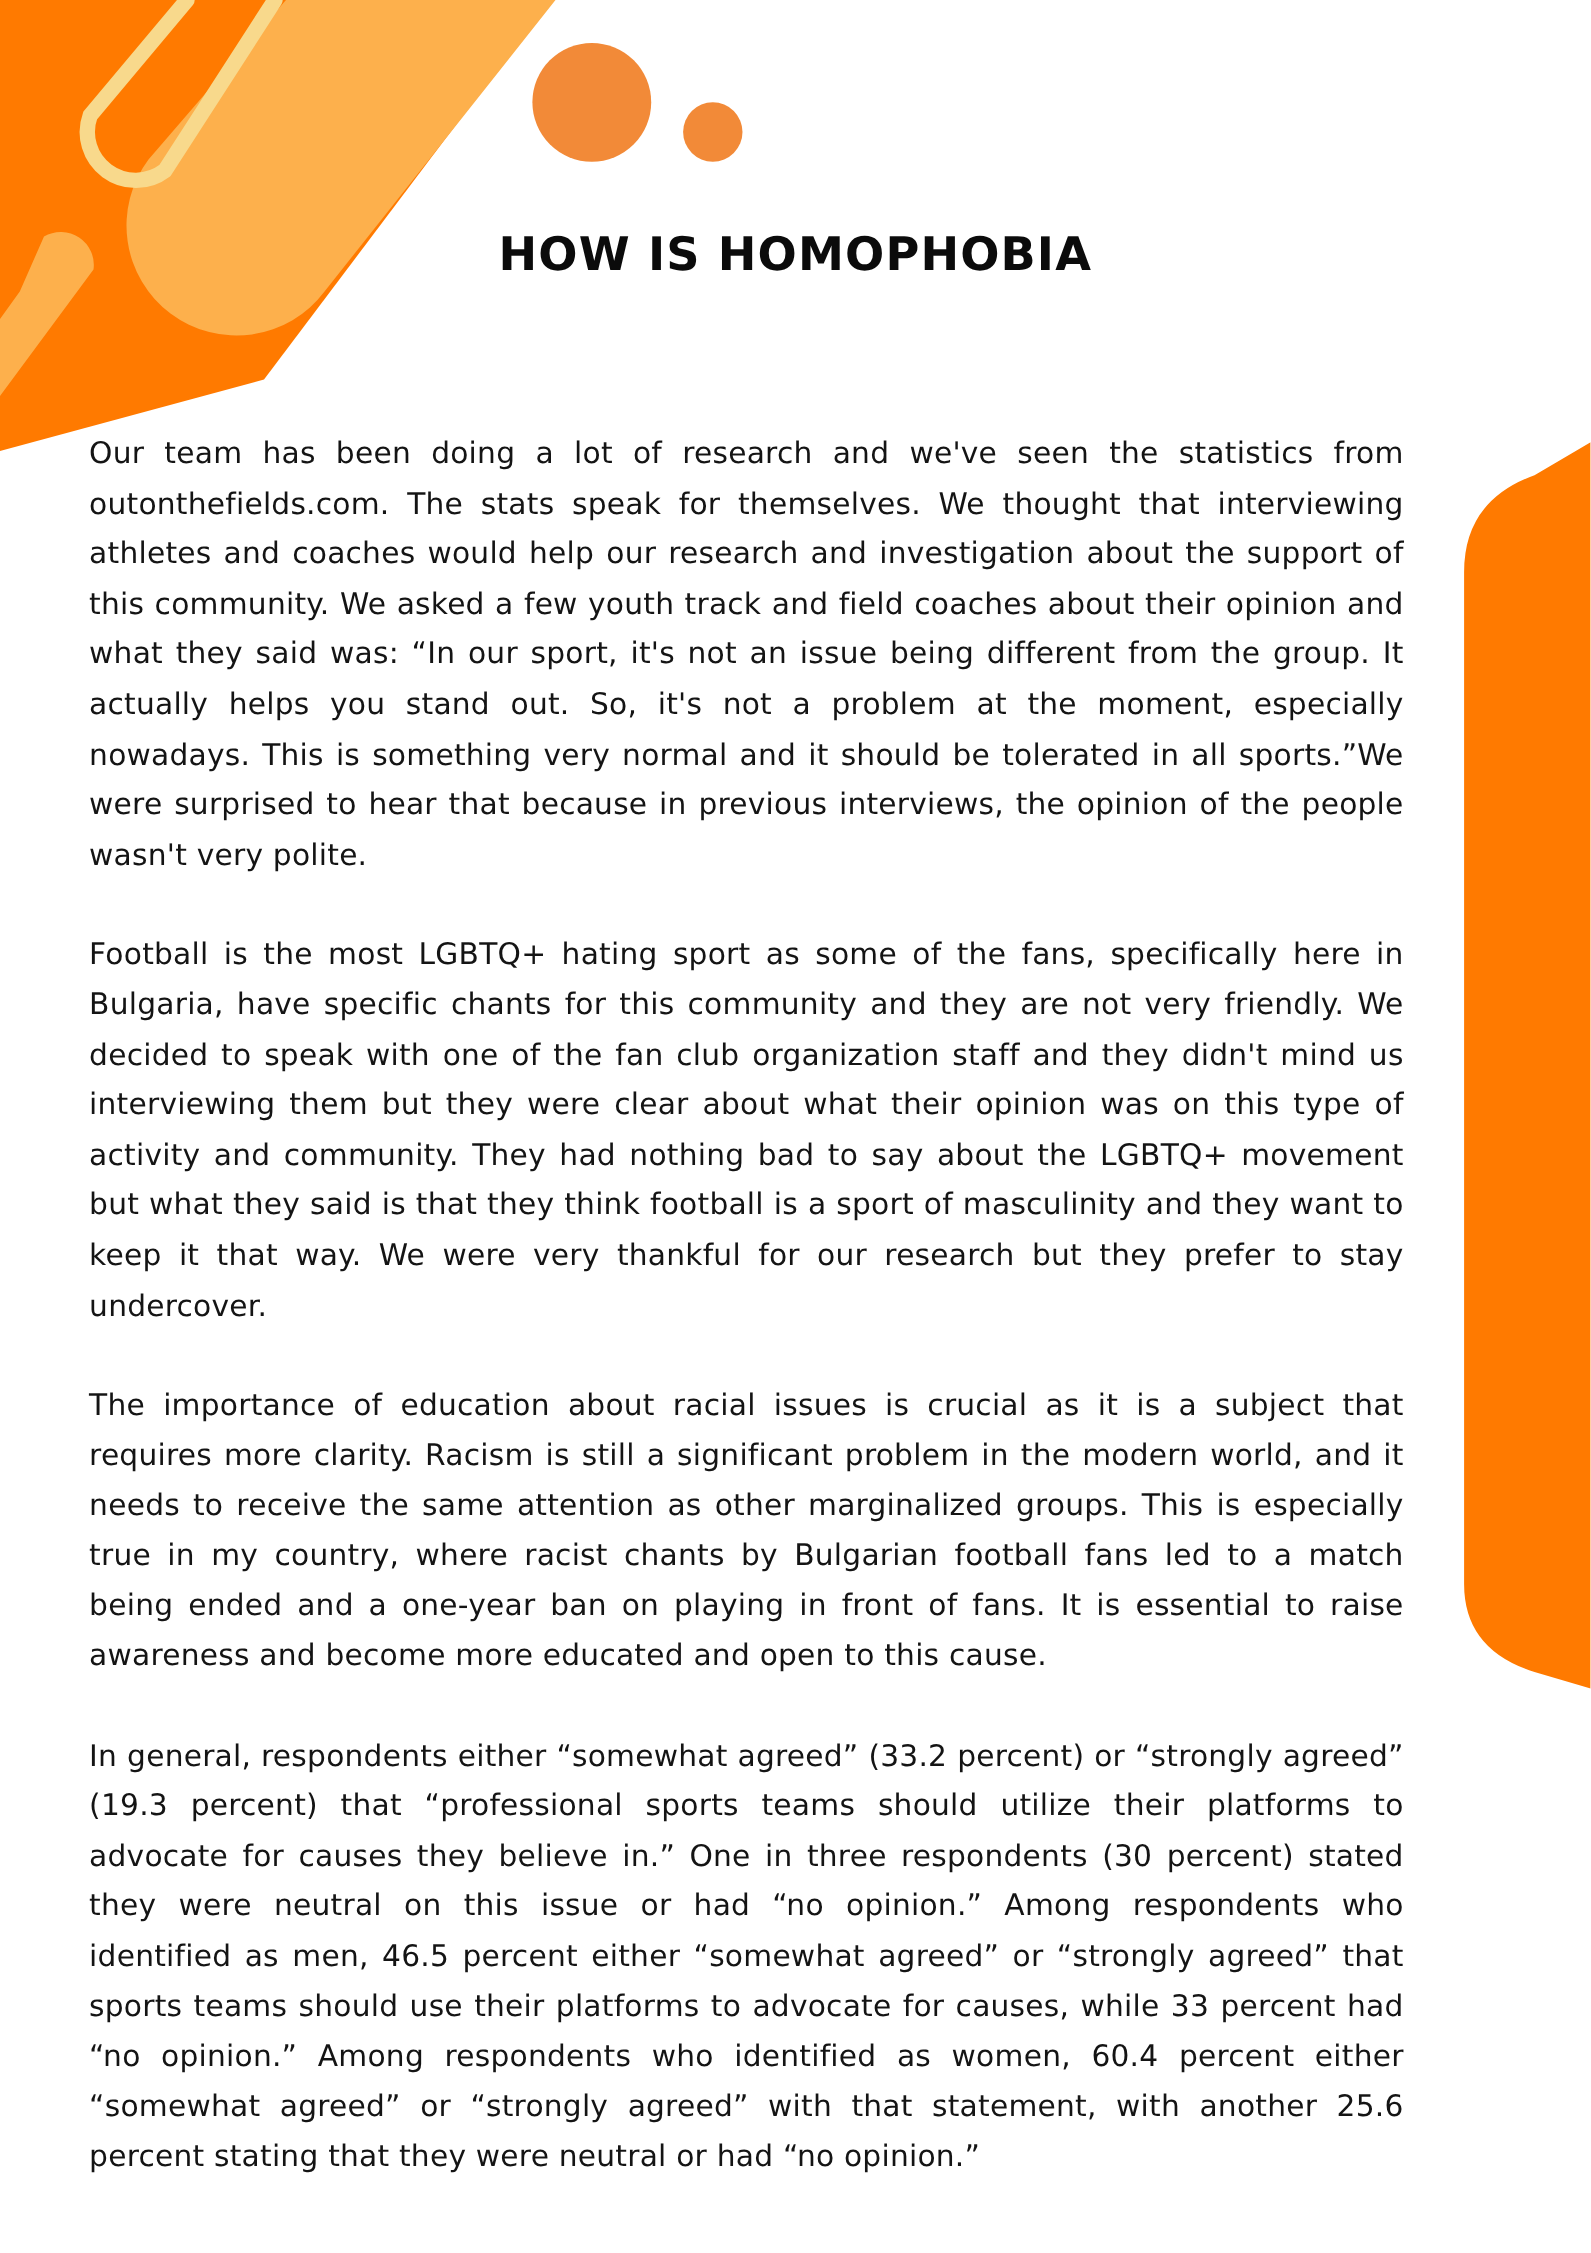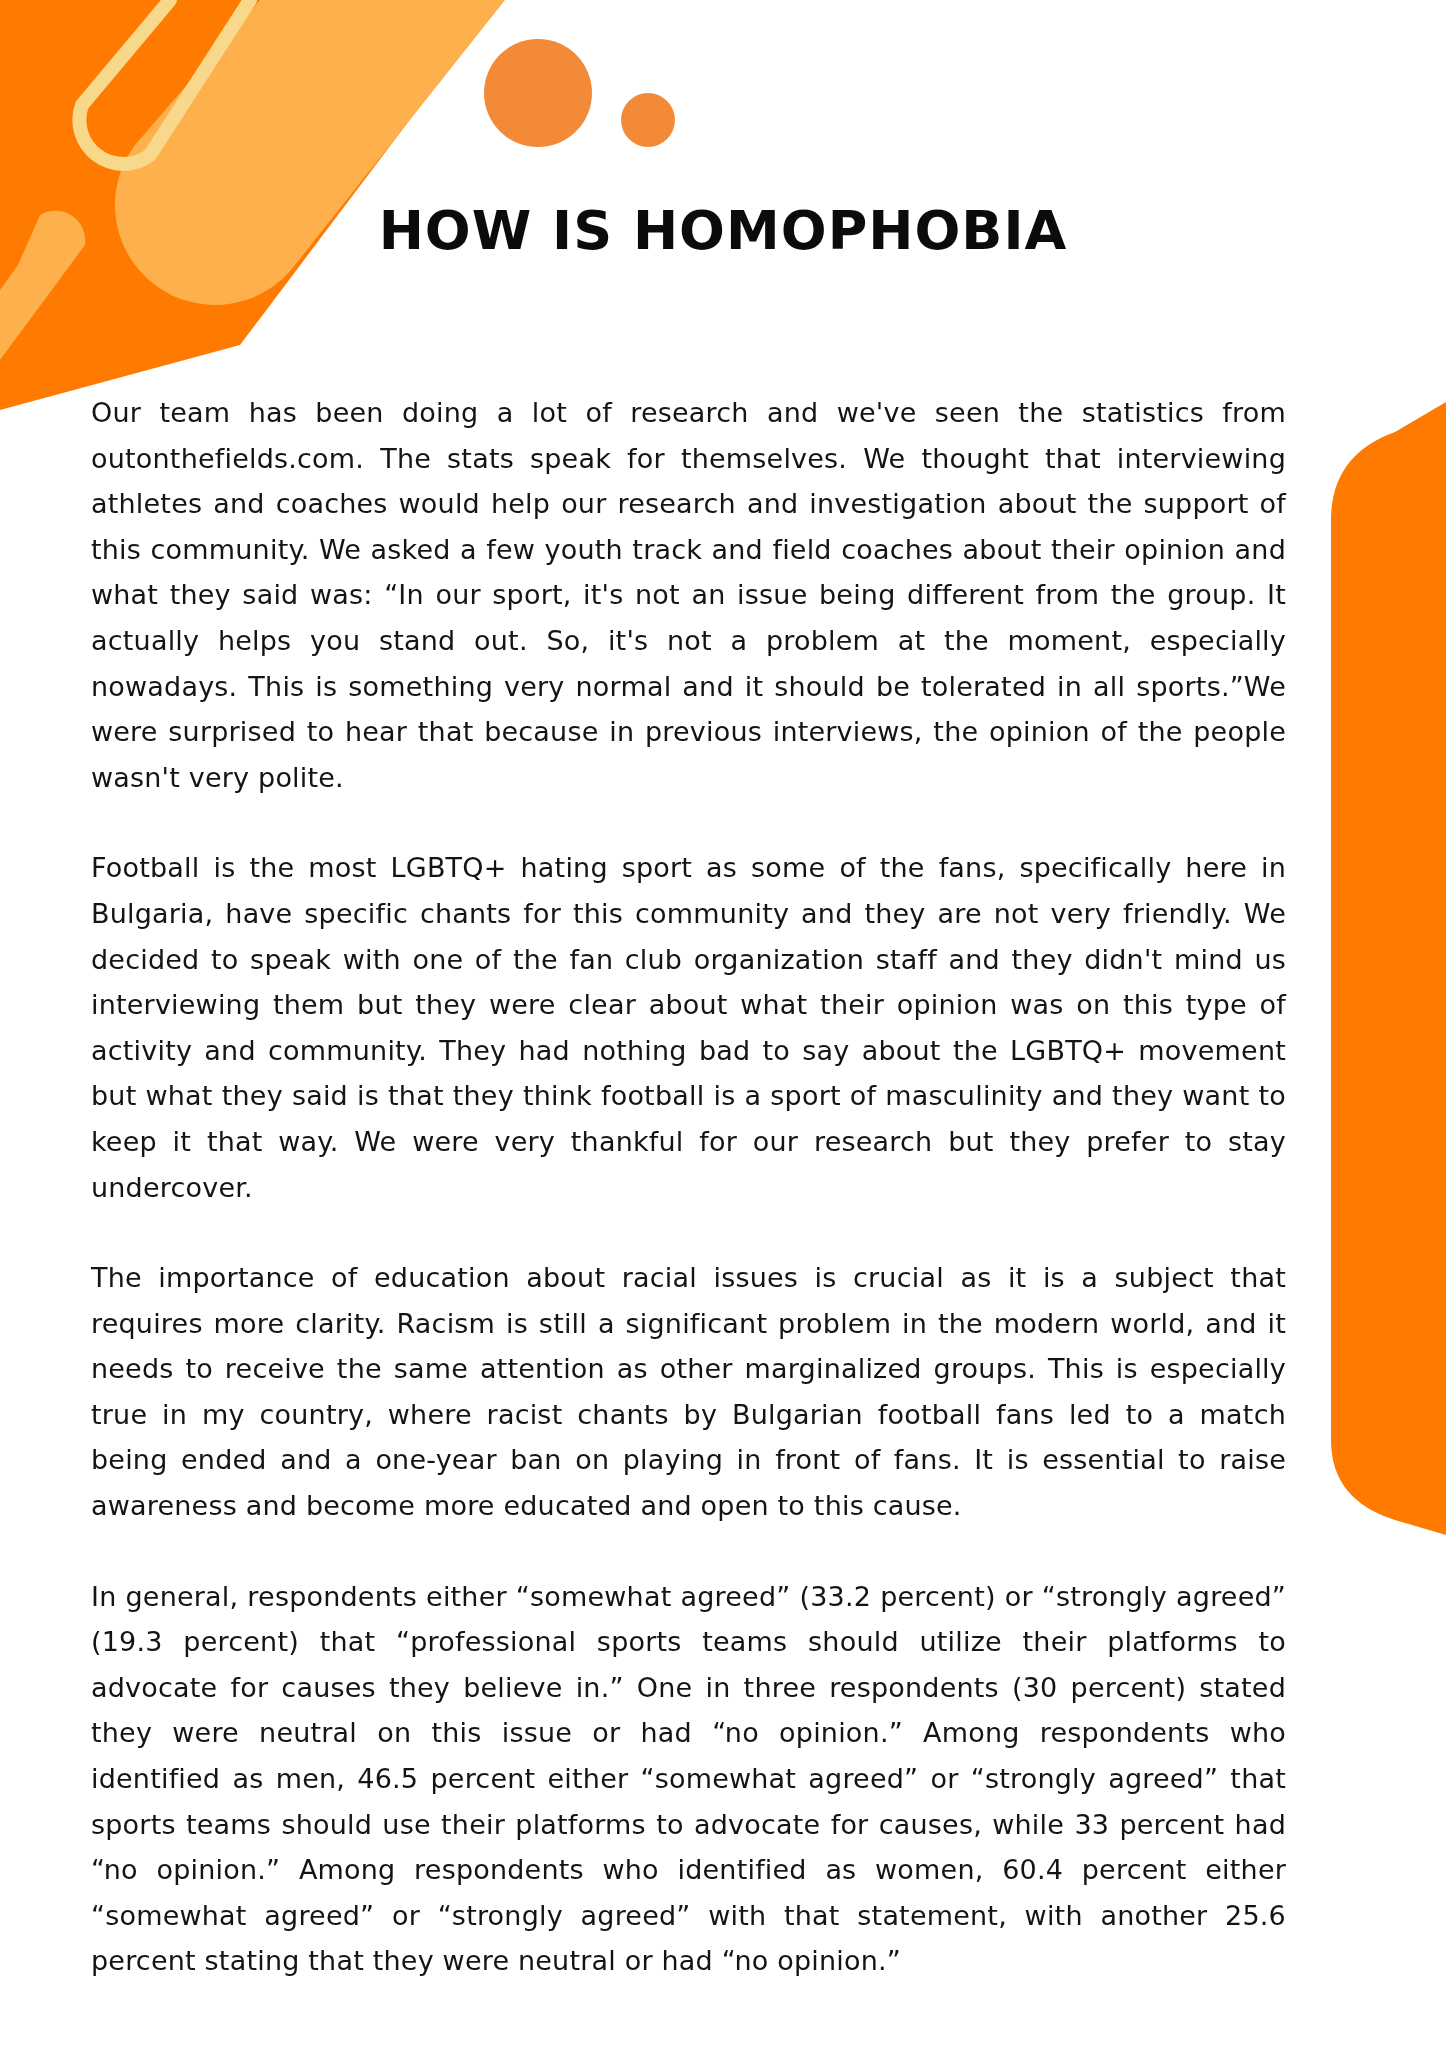--- a/index.html
+++ b/index.html
@@ -13,30 +13,30 @@
       color: #111111;
     }
     .deco { position: absolute; left: 0; top: 0; pointer-events: none; }
     .title {
       position: absolute;
       left: 0; right: 0;
       top: 198px;
       text-align: center;
       font-family: "DejaVu Sans", sans-serif;
       font-weight: bold;
-      font-size: 54px;
+      font-size: 42px;
       line-height: 66px;
       letter-spacing: 1px;
       color: #0b0b0b;
       margin: 0;
     }
     .title span { display: block; }
     .body {
       position: absolute;
-      left: 91px;
+      left: 81px;
       width: 1195px;
       top: 390px;
     }
     .para {
       margin: 0 0 45px 0;
       font-family: "DejaVu Sans", sans-serif;
       font-size: 27px;
       line-height: 45.6px;
       text-align: justify;
       letter-spacing: 0.2px;

